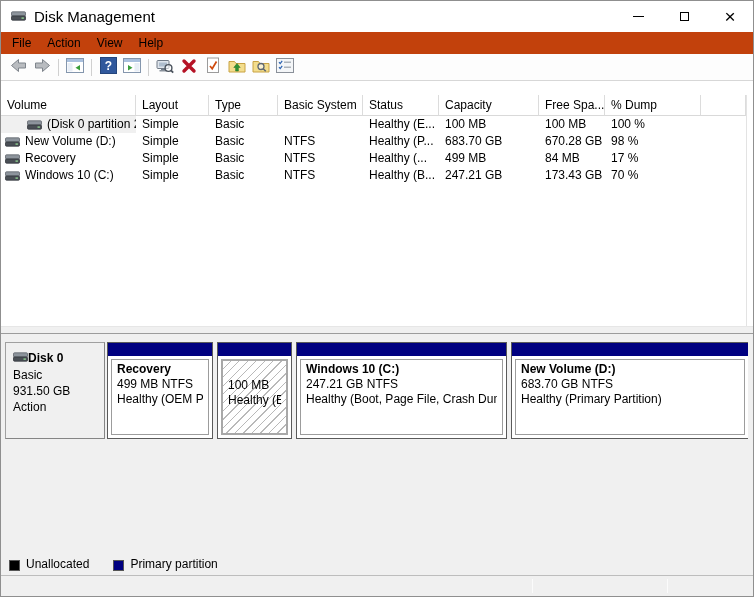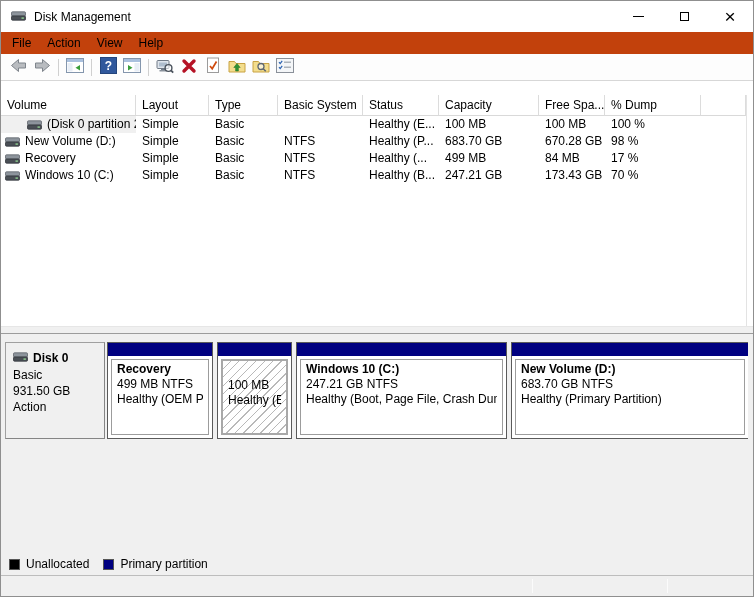--- a/index.html
+++ b/index.html
@@ -6,21 +6,21 @@
   html,body { margin:0; padding:0; background:#cfcfcf; }
   .window {
     width:754px; height:597px; position:relative; margin:0;
     background:#fff; border:1px solid #8f8f8f; overflow:hidden;
     font-family:"Liberation Sans", sans-serif; font-size:12px; color:#000;
     display:flex; flex-direction:column;
   }
   
   .titlebar { height:31px; display:flex; align-items:center; padding-left:10px; flex:none; background:#fff; }
   .titlebar .app-icon { width:16px; height:12px; margin-right:7px; display:inline-flex; }
-  .title-text { font-size:12px;text-align:center; }
+  .title-text { font-size:15px;text-align:center; }
   .win-controls { margin-left:auto; display:flex; height:100%; }
   .win-btn { width:46px; height:100%; display:flex; align-items:center; justify-content:center; cursor:default; }
   .glyph-min { width:11px; height:1px; background:#000; }
   .glyph-max { width:9px; height:9px; border:1px solid #000; }
   .glyph-close { font-size:19px; font-weight:300; line-height:1; }
   
   .menubar { height:22px; display:flex; align-items:center; padding-left:3px; flex:none; background:#c2410c; }
   .menu-item { padding:3px 8px; }
   
   .toolbar { height:27px; display:flex; align-items:center; padding-left:5px; flex:none; background:#fdfdfd; border-bottom:1px solid #d7d7d7; }
@@ -35,34 +35,34 @@
   .cell { height:17px; line-height:17px; padding:0 6px; white-space:nowrap; overflow:hidden; }
   .cell.vol { display:flex; align-items:center; gap:5px; padding-left:4px; }
   .cell.vol.hl { background:#f0f0f0;padding-left:26px; }
   .cell .drive-ic { display:inline-flex; flex:none; }
   
   .splitter { height:8px; flex:none; background:#f0f0f0; border-top:1px solid #e6e6e6; border-bottom:1px solid #9c9c9c; }
   
   .graph-pane { flex:1; background:#f0f0f0; position:relative; overflow:hidden; }
   .disk-row { display:flex; margin:8px 5px 0 4px; height:97px; }
   .disk-info { width:100px; flex:none; background:#f0f0f0; border:1px solid #a0a0a0; border-right-color:#858585; border-bottom-color:#858585; padding:7px 2px 0 7px; line-height:16px; }
-  .disk-title { font-weight:bold; display:flex; gap:5px; margin-bottom:1px; }
+  .disk-title { font-weight:bold; display:flex; margin-bottom:1px; }
   .partitions { flex:1; display:flex; margin-left:2px; gap:4px; overflow:hidden; }
   .partition { border:1px solid #5a5a5a; background:#fff; display:flex; flex-direction:column; flex:none; }
   .part-strip { height:13px; flex:none; }
   .part-body { flex:1; margin:3px; border:1px solid #9c9c9c; padding:2px 5px; overflow:hidden; line-height:15px; background:#fff; }
   .part-body.hatched {
     border:2px solid #a8a8a8;
     background:repeating-linear-gradient(135deg,#ffffff 0 5px,#b9b9b9 5px 6px);
   }
   .pname { font-weight:bold; min-height:15px; white-space:nowrap; overflow:hidden; }
   .pline { white-space:nowrap; overflow:hidden; }
   
   .legend { height:22px; flex:none; background:#f0f0f0; display:flex; align-items:center; padding-left:8px; }
-  .legend-item { display:flex; align-items:center; margin-right:14px; }
+  .legend-item { display:flex; align-items:flex-end; margin-right:24px; }
   .legend-swatch { width:11px; height:11px; border:1px solid #555; margin-right:6px; flex:none; }
   
   .statusbar { height:21px; flex:none; background:#f0f0f0; border-top:1px solid #bdbdbd; position:relative; }
   .sb-sep { position:absolute; top:3px; bottom:3px; width:1px; background:#d4d4d4; border-right:1px solid #fbfbfb; }
 </style>
 </head>
 <body>
 
 <div class="window">
 

